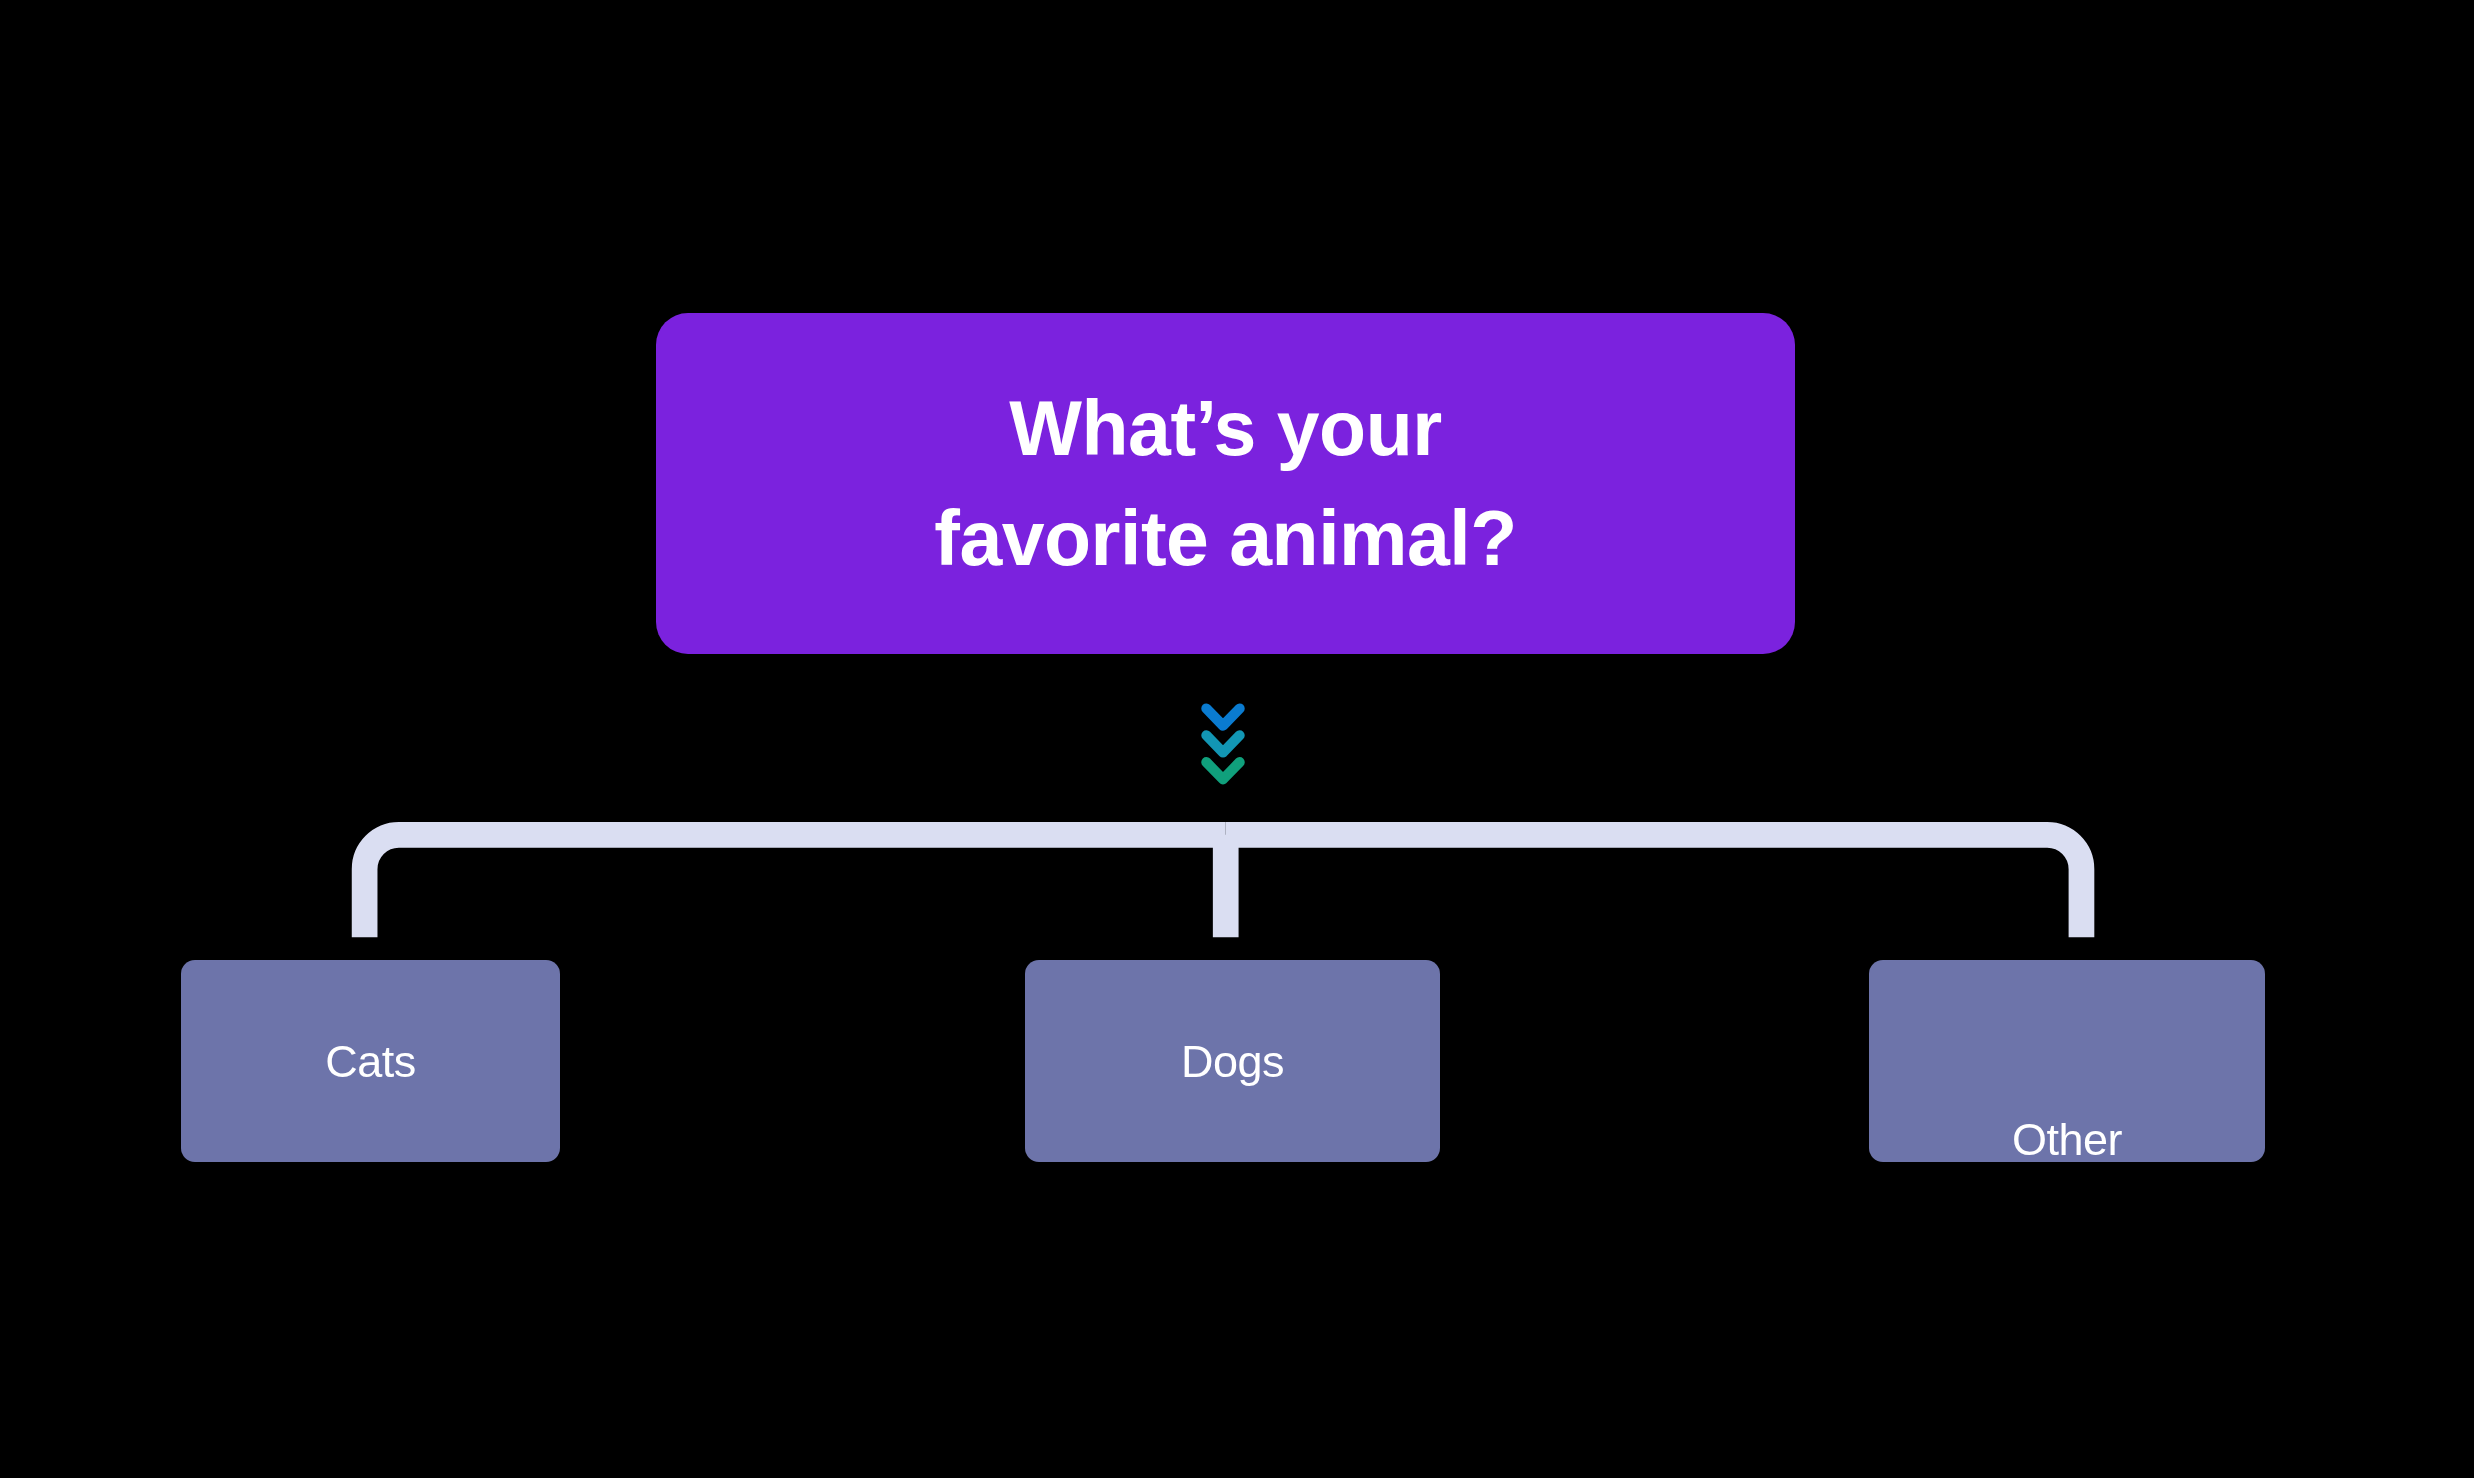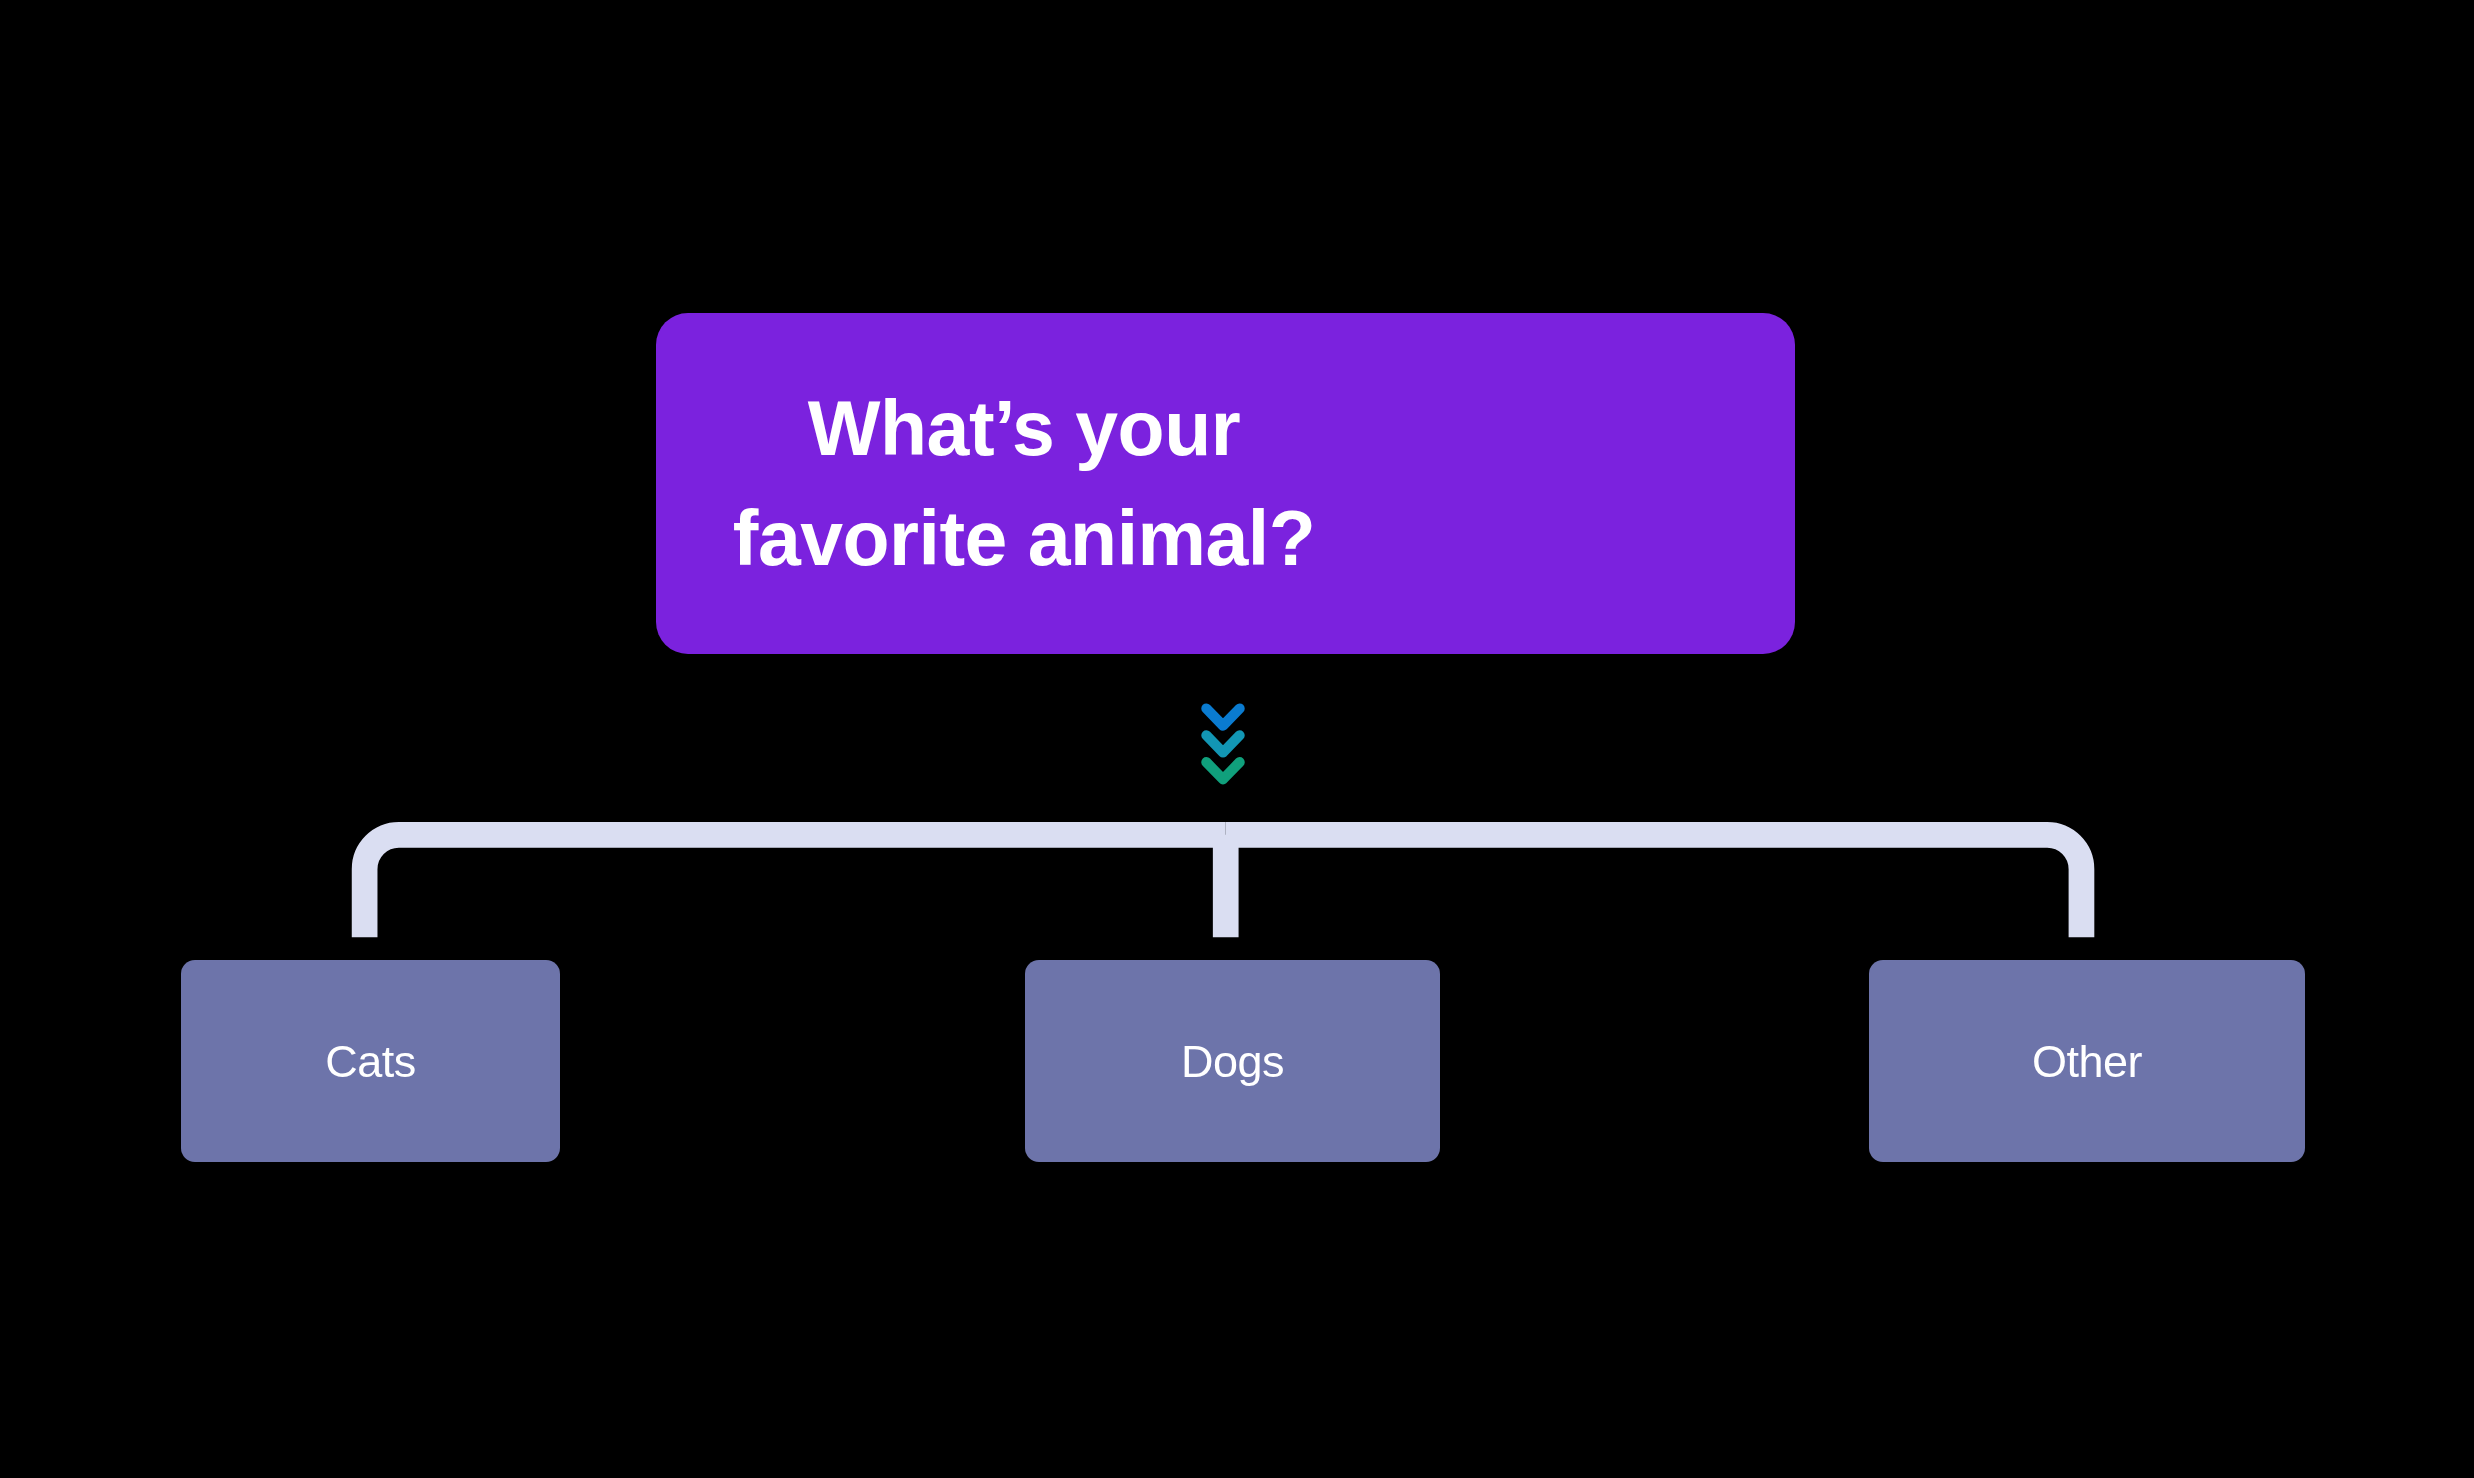--- a/index.html
+++ b/index.html
@@ -22,23 +22,23 @@
   .root-node {
     position: absolute;
     left: 656px;
     top: 313px;
     width: 1139px;
     height: 341px;
     background: #7b22de;
     border-radius: 32px;
     display: flex;
     align-items: center;
-    justify-content: flex-start;
+    justify-content: center;
     box-sizing: border-box;
-    padding: 0 52px;
+    padding: 0 20px;
   }
   .root-node-label {
     color: #ffffff;
     font-size: 77px;
     font-weight: 700;
     line-height: 1.42;
     text-align: center;
     letter-spacing: -0.5px;
     max-width: 632px;
   }
@@ -84,21 +84,21 @@
     font-size: 45px;
     font-weight: 400;
     line-height: 1;
     text-align: center;
     letter-spacing: -0.5px;
     white-space: nowrap;
   }
 
   #node-cats  { left: 181px;  width: 379px; }
   #node-dogs  { left: 1025px; width: 415px; }
-  #node-other { left: 1869px; width: 436px; }
+  #node-other { left: 1869px; width: 396px; align-items: flex-end; }
 </style>
 </head>
 <body>
 
 <div id="canvas">
 
   <div class="root-node">
     <div class="root-node-label">What’s your favorite animal?</div>
   </div>
 

